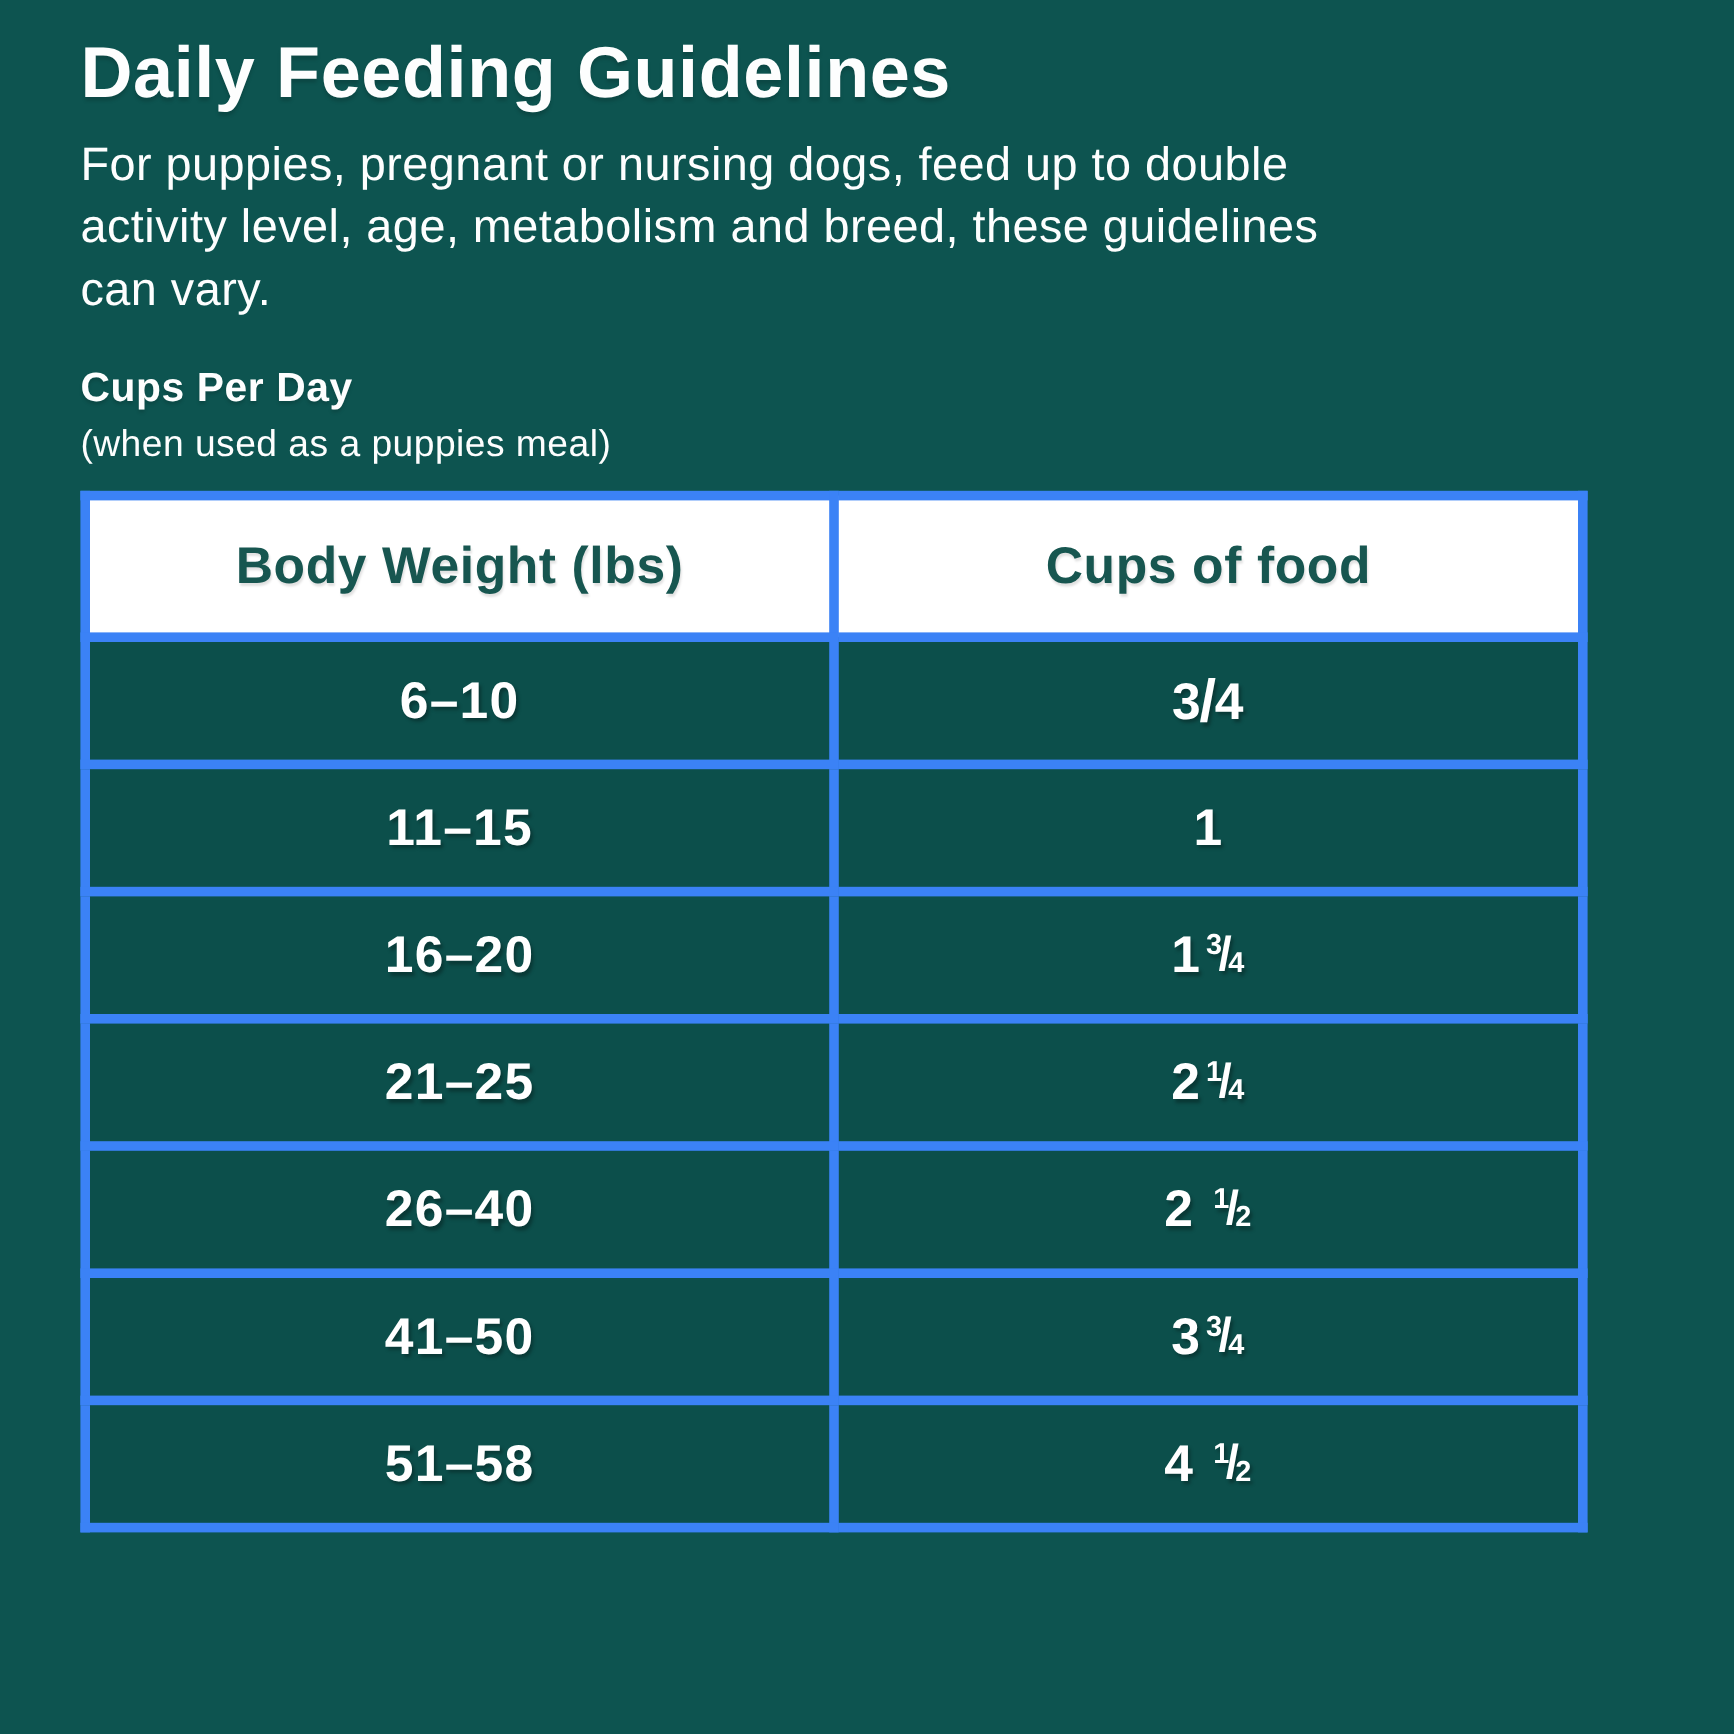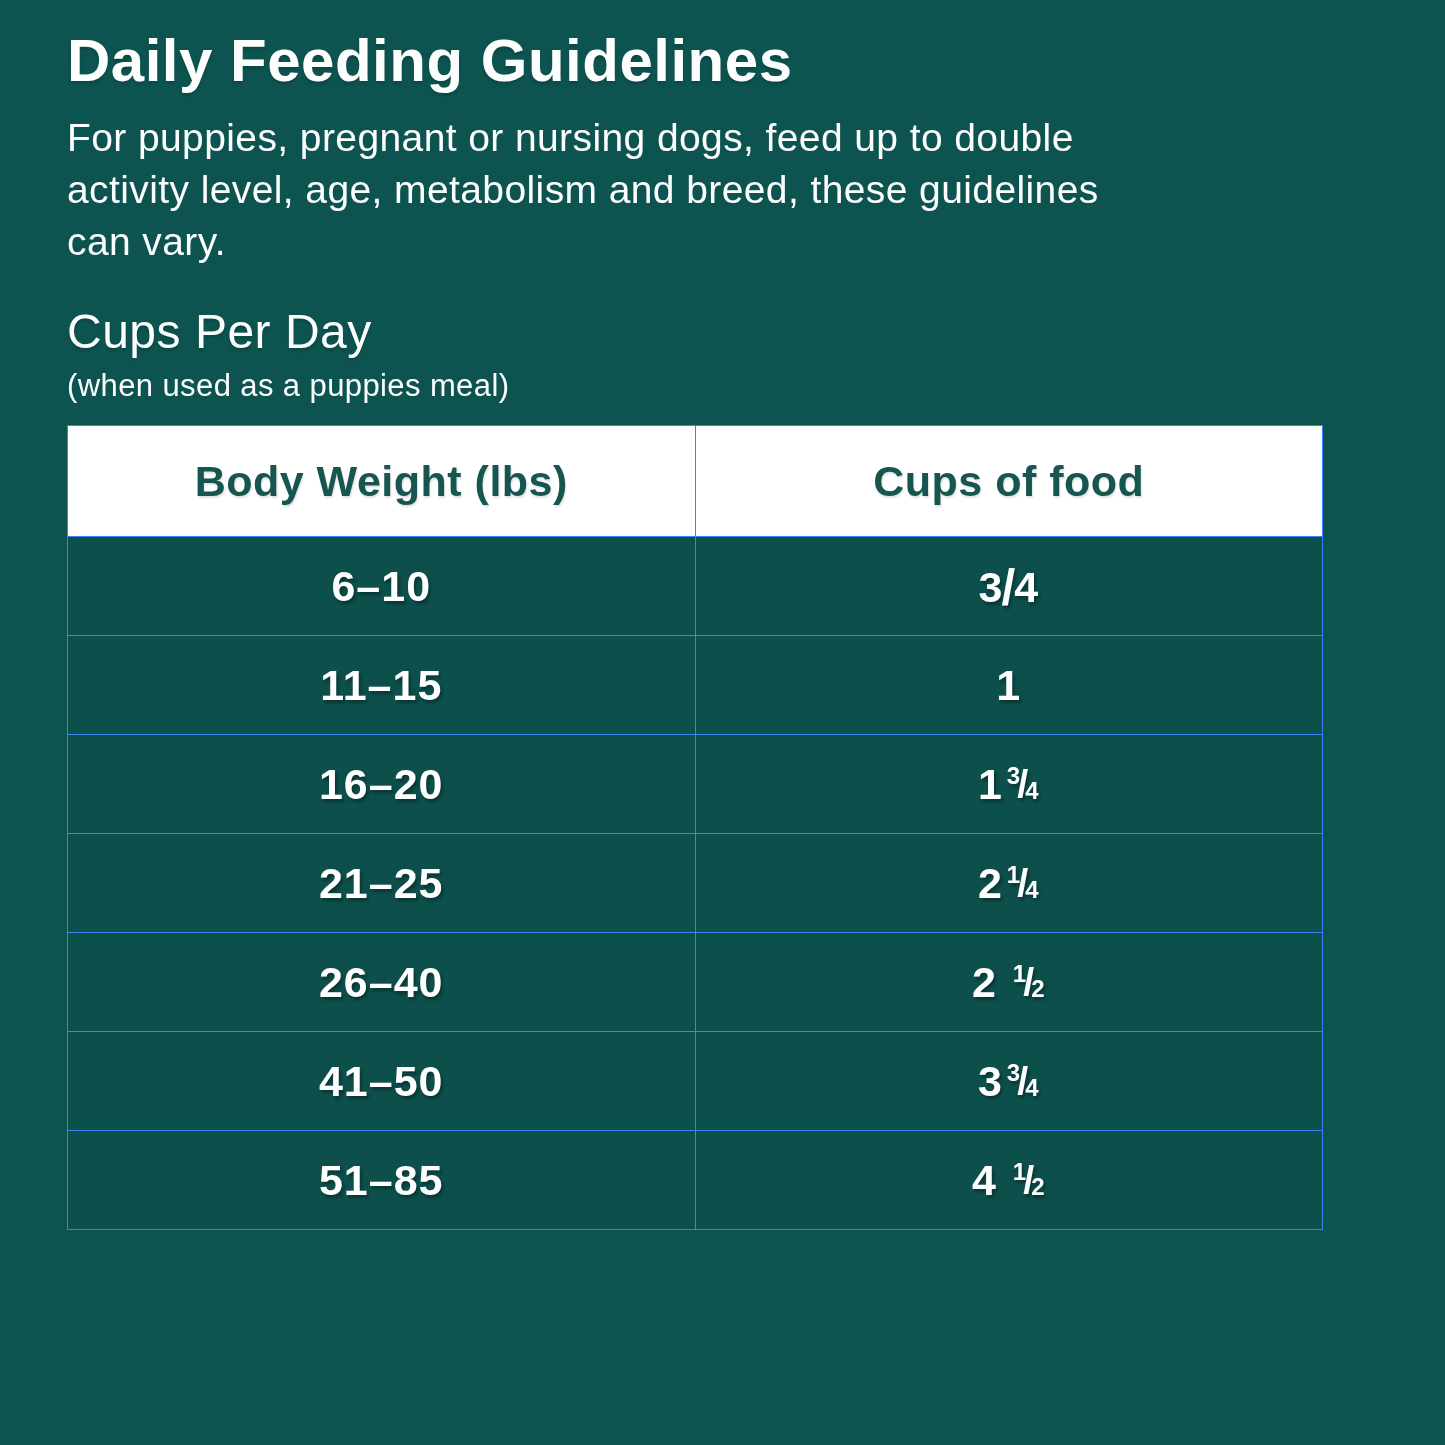--- a/index.html
+++ b/index.html
@@ -26,41 +26,41 @@
     text-shadow: 0 3px 3px rgba(0,0,0,0.15);
   }
   .intro { margin: 0 0 8px 0; }
   .intro-line {
     font-size: 39px;
     line-height: 52px;
     letter-spacing: 0.4px;
     font-weight: normal;
   }
   .section-title {
-    font-size: 48px;
-    font-weight: normal;
+    font-size: 34px;
+    font-weight: bold;
     letter-spacing: 0.5px;
     margin: 36px 0 4px 0;
     line-height: 1.15;
     text-shadow: 0 3px 3px rgba(0,0,0,0.15);
   }
   .section-subtitle {
     font-size: 31px;
     line-height: 46px;
     letter-spacing: 0.4px;
     font-weight: normal;
   }
   table.feeding {
     border-collapse: collapse;
     table-layout: fixed;
     width: 1256px;
     margin-top: 16px;
   }
   table.feeding th, table.feeding td {
-    border: 1px solid #3b82f6;
+    border: 8px solid #3b82f6;
     text-align: center;
     vertical-align: middle;
     padding: 0;
   }
   table.feeding thead th {
     background: #FFFFFF;
     color: #175650;
     height: 110px;
     font-size: 43px;
     font-weight: bold;
@@ -146,20 +146,20 @@
         <td>26–40</td>
         <td><span>2</span><span class="num-sm gap">1</span><span class="sl-sm">/</span><span class="den-sm">2</span></td>
       </tr>
 
       <tr>
         <td>41–50</td>
         <td><span>3</span><span class="num-sm">3</span><span class="sl-sm">/</span><span class="den-sm">4</span></td>
       </tr>
 
       <tr>
-        <td>51–85</td>
+        <td>51–58</td>
         <td><span>4</span><span class="num-sm gap">1</span><span class="sl-sm">/</span><span class="den-sm">2</span></td>
       </tr>
 
     </tbody>
   </table>
 
 </div>
 
 </body></html>

